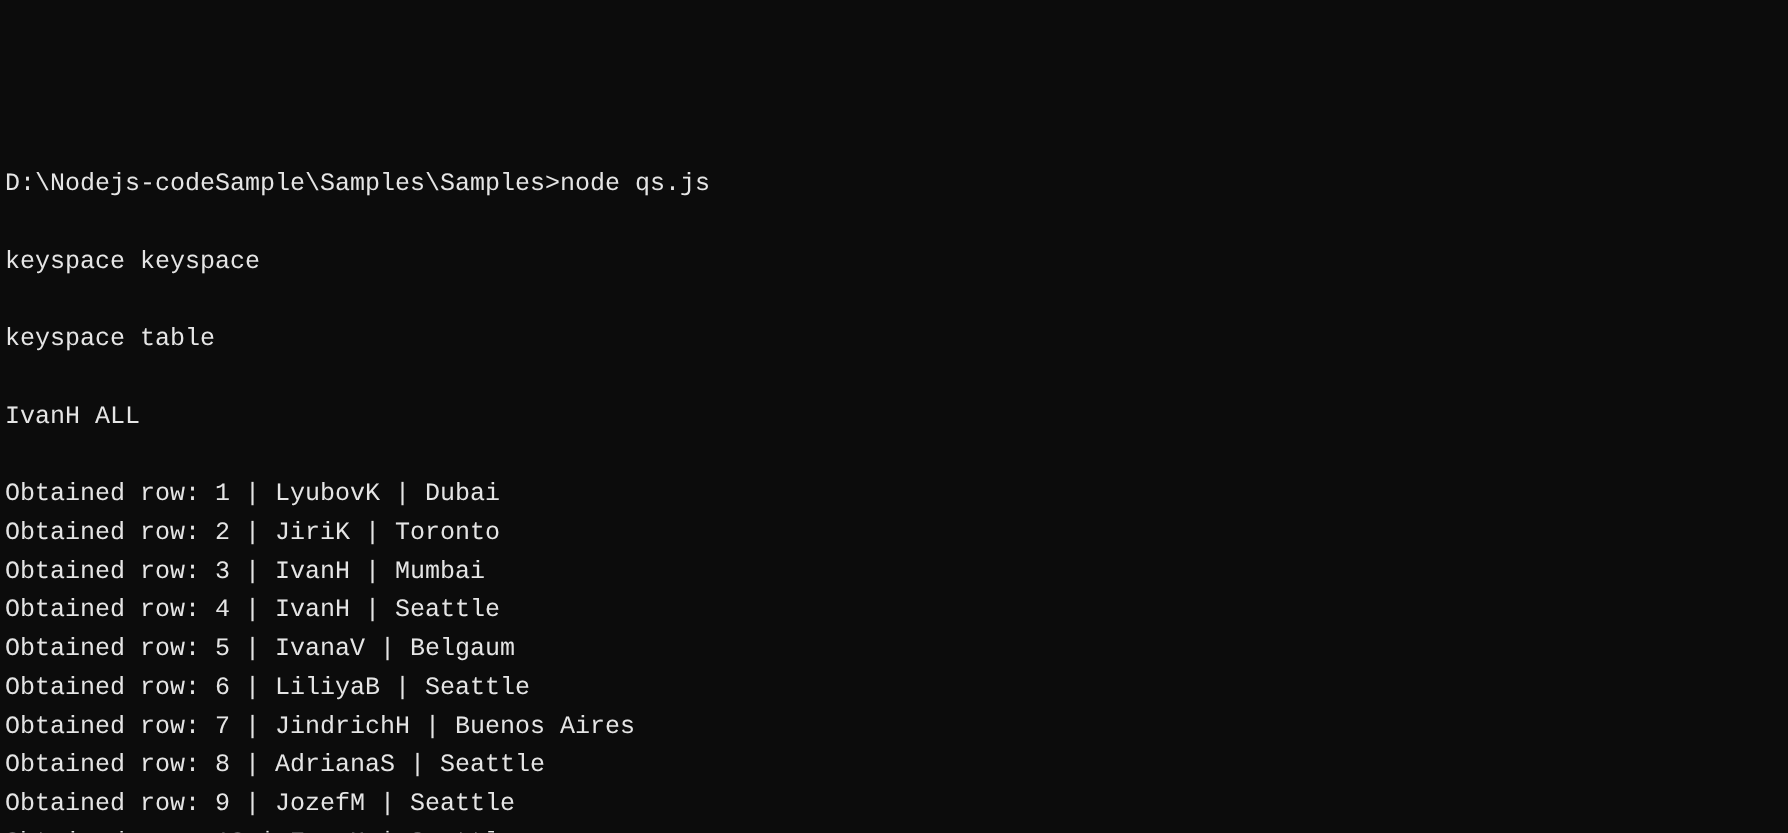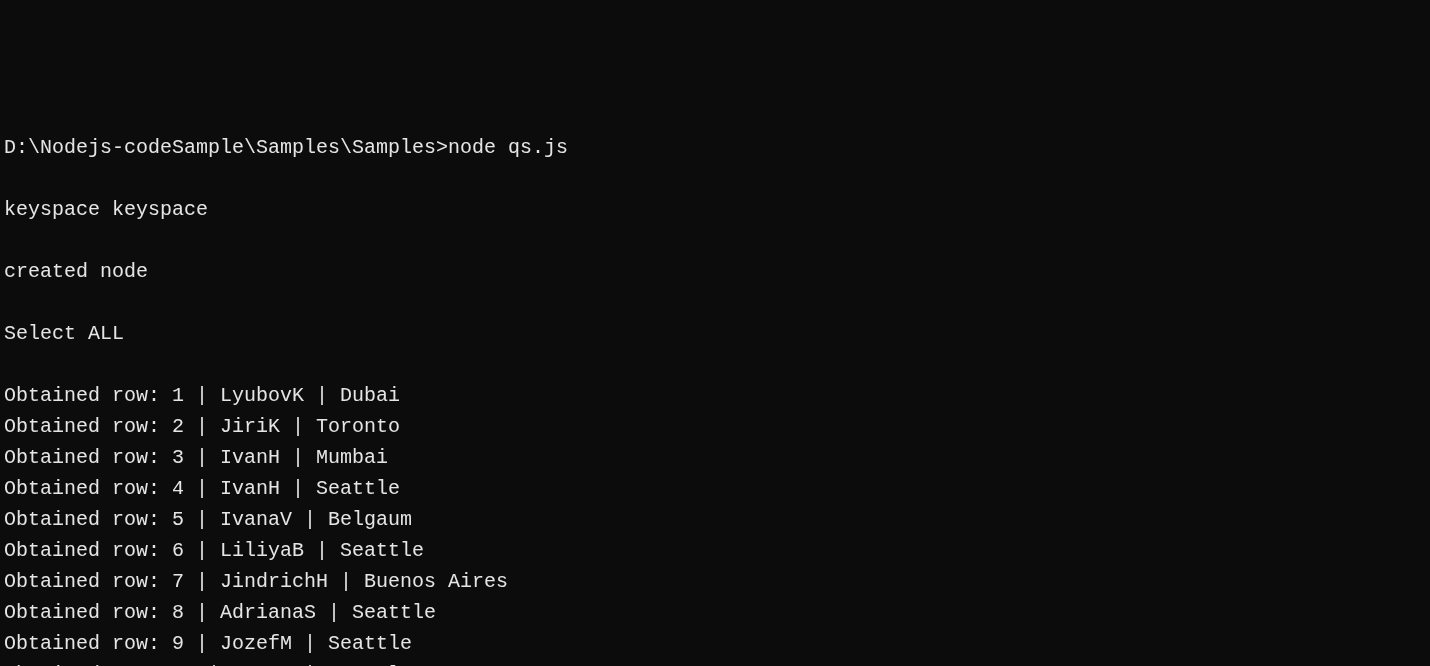--- a/index.html
+++ b/index.html
@@ -29,21 +29,21 @@
       color: #e5e5e5;
     }
   </style>
 </head>
 <body>
 
 
 
 <div class="terminal-line"><span class="prompt-path">D:\Nodejs-codeSample\Samples\Samples&gt;</span><span class="output-text">node qs.js</span></div>
 <div class="terminal-line output-text">keyspace keyspace</div>
-<div class="terminal-line output-text">created node</div>
-<div class="terminal-line output-text">Select ALL</div>
+<div class="terminal-line output-text">keyspace table</div>
+<div class="terminal-line output-text">IvanH ALL</div>
 <div id="rows-container"><div class="terminal-line output-text">Obtained row: 1 | LyubovK | Dubai</div><div class="terminal-line output-text">Obtained row: 2 | JiriK | Toronto</div><div class="terminal-line output-text">Obtained row: 3 | IvanH | Mumbai</div><div class="terminal-line output-text">Obtained row: 4 | IvanH | Seattle</div><div class="terminal-line output-text">Obtained row: 5 | IvanaV | Belgaum</div><div class="terminal-line output-text">Obtained row: 6 | LiliyaB | Seattle</div><div class="terminal-line output-text">Obtained row: 7 | JindrichH | Buenos Aires</div><div class="terminal-line output-text">Obtained row: 8 | AdrianaS | Seattle</div><div class="terminal-line output-text">Obtained row: 9 | JozefM | Seattle</div><div class="terminal-line output-text">Obtained row: 10 | EmmaH | Seattle</div></div>
 
 
 
 
 
 
 
 </body></html>

